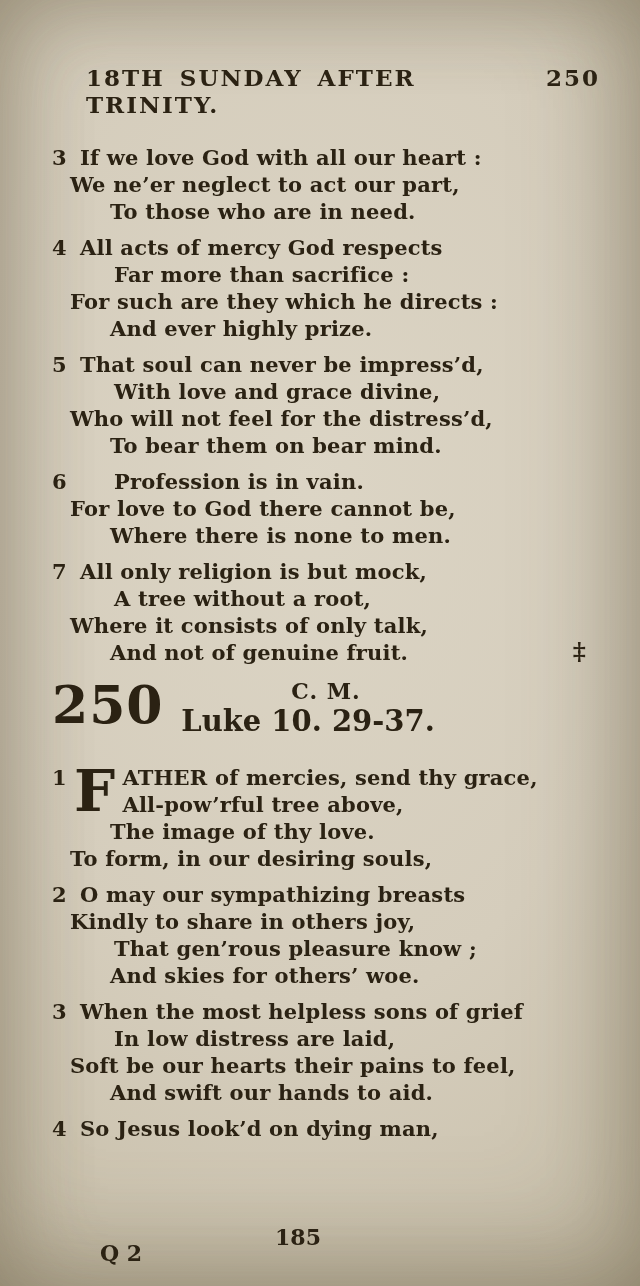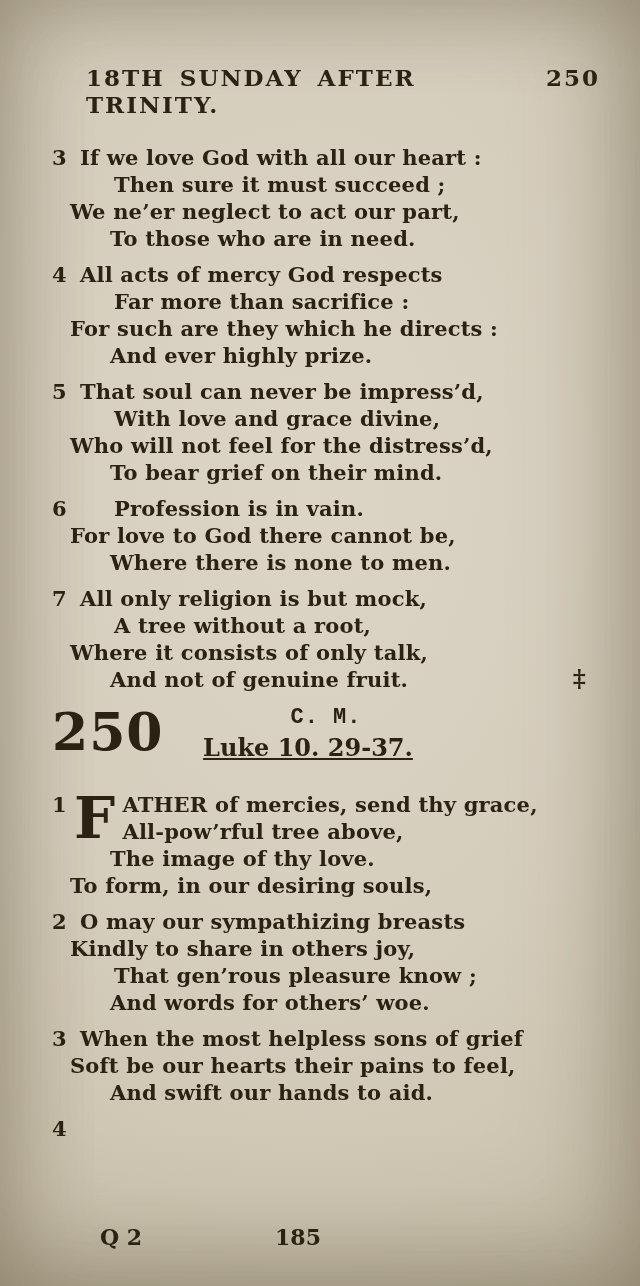--- a/index.html
+++ b/index.html
@@ -68,46 +68,44 @@
     left: 0;
     top: 0;
     font-size: 52px;
     line-height: 58px;
     letter-spacing: 1px;
   }
   .hymn-meter {
     font-size: 22px;
     line-height: 30px;
     letter-spacing: 1px;
-    font-family: Liberation Mono, monospace;
   }
   .hymn-scripture {
-    font-size: 24px;
+    font-size: 29px;
     line-height: 30px;
     transform: translateX(-18px);
-    text-decoration: underline;
   }
 
   .dropline { position: relative; padding-left: 22px; min-height: 54px; }
   .dropcap {
     float: left;
     font-size: 58px;
     line-height: 50px;
     margin: 2px 7px 0 0;
   }
   .verse .clear { clear: both; }
 
   .page-footer {
     position: absolute;
     bottom: 62px;
     left: 0;
     width: 100%;
     font-size: 22px;
   }
-  .signature { position: absolute; left: 100px; top: 0; }
+  .signature { position: absolute; left: 100px; top: 16px; }
   .folio {
     position: absolute;
     left: 0; right: 0;
     text-align: center;
     transform: translateX(-22px);
   }
 </style>
 </head>
 <body>
 
@@ -116,39 +114,38 @@
   <div class="running-head">
     <span>18TH SUNDAY AFTER TRINITY.</span>
     <span>250</span>
   </div>
 
   <div class="verses">
 
     <div class="verse">
       <span class="vnum">3</span>
       <div class="l l1">If we love God with all our heart :</div>
-      <div class="l l2">Then sure it must succeed ;</div>
       <div class="l l3">We ne’er neglect to act our part,</div>
       <div class="l l4">To those who are in need.</div>
     </div>
 
     <div class="verse">
       <span class="vnum">4</span>
       <div class="l l1">All acts of mercy God respects</div>
       <div class="l l2">Far more than sacrifice :</div>
       <div class="l l3">For such are they which he directs :</div>
       <div class="l l4">And ever highly prize.</div>
     </div>
 
     <div class="verse">
       <span class="vnum">5</span>
       <div class="l l1">That soul can never be impress’d,</div>
       <div class="l l2">With love and grace divine,</div>
       <div class="l l3">Who will not feel for the distress’d,</div>
-      <div class="l l4">To bear grief on their mind.</div>
+      <div class="l l4">To bear them on bear mind.</div>
     </div>
 
     <div class="verse">
       <span class="vnum">6</span>
       <div class="l l2">Profession is in vain.</div>
       <div class="l l3">For love to God there cannot be,</div>
       <div class="l l4">Where there is none to men.</div>
     </div>
 
     <div class="verse">
@@ -179,32 +176,34 @@
       </div>
       <div class="l l4">The image of thy love.</div>
       <div class="l l3 clear">To form, in our desiring souls,</div>
     </div>
 
     <div class="verse">
       <span class="vnum">2</span>
       <div class="l l1">O may our sympathizing breasts</div>
       <div class="l l3">Kindly to share in others joy,</div>
       <div class="l l2">That gen’rous pleasure know ;</div>
-      <div class="l l4">And words for others’ woe.</div>
+      <div class="l l4">And skies for others’ woe.</div>
     </div>
 
     <div class="verse">
       <span class="vnum">3</span>
       <div class="l l1">When the most helpless sons of grief</div>
+      <div class="l l2">In low distress are laid,</div>
       <div class="l l3">Soft be our hearts their pains to feel,</div>
       <div class="l l4">And swift our hands to aid.</div>
     </div>
 
     <div class="verse">
       <span class="vnum">4</span>
+      <div class="l l1">So Jesus look’d on dying man,</div>
     </div>
 
   </div>
 
   <div class="page-footer">
     <span class="signature">Q 2</span>
     <span class="folio">185</span>
   </div>
 
 </div>

